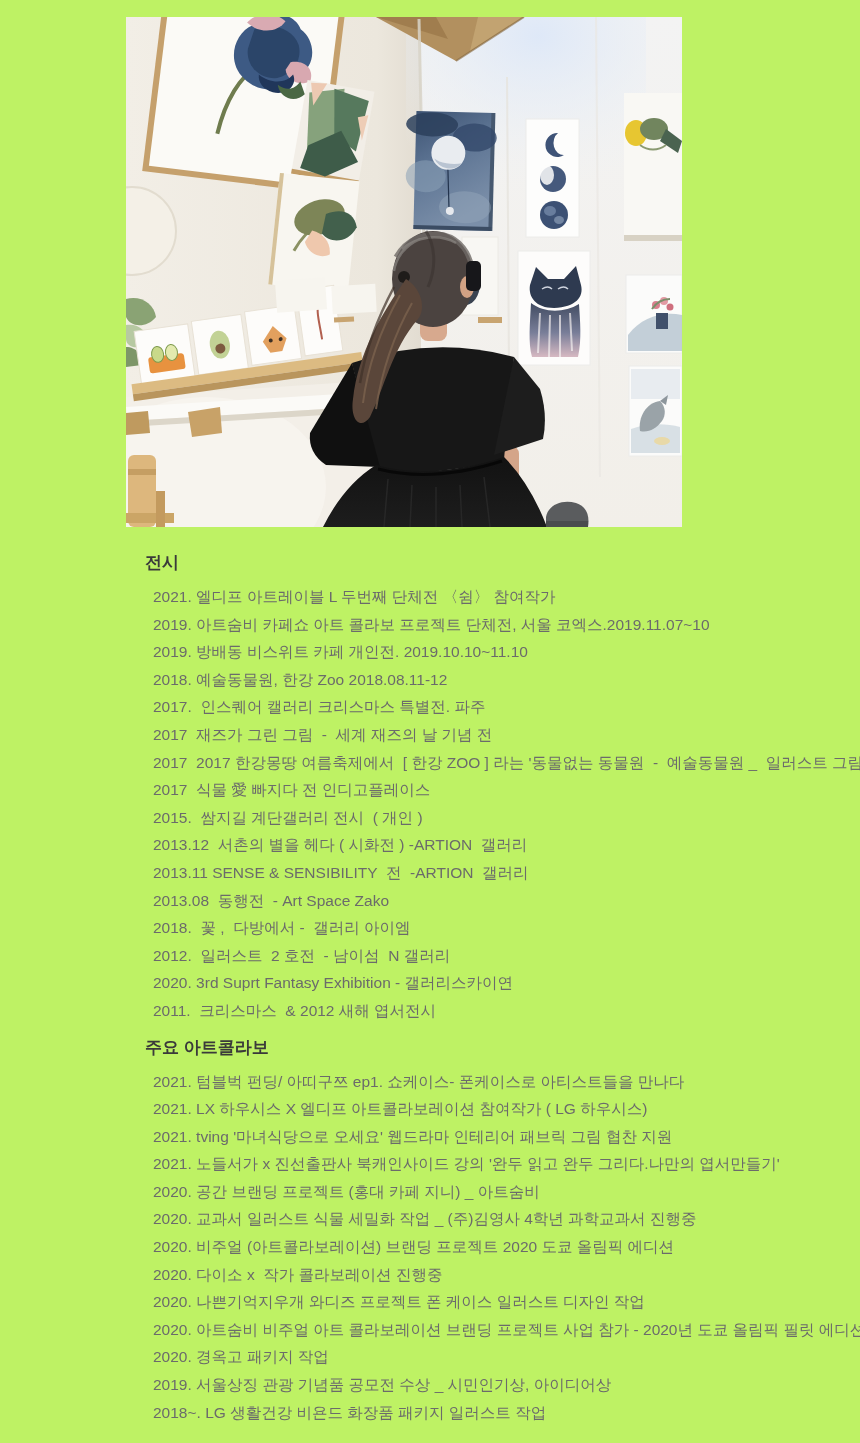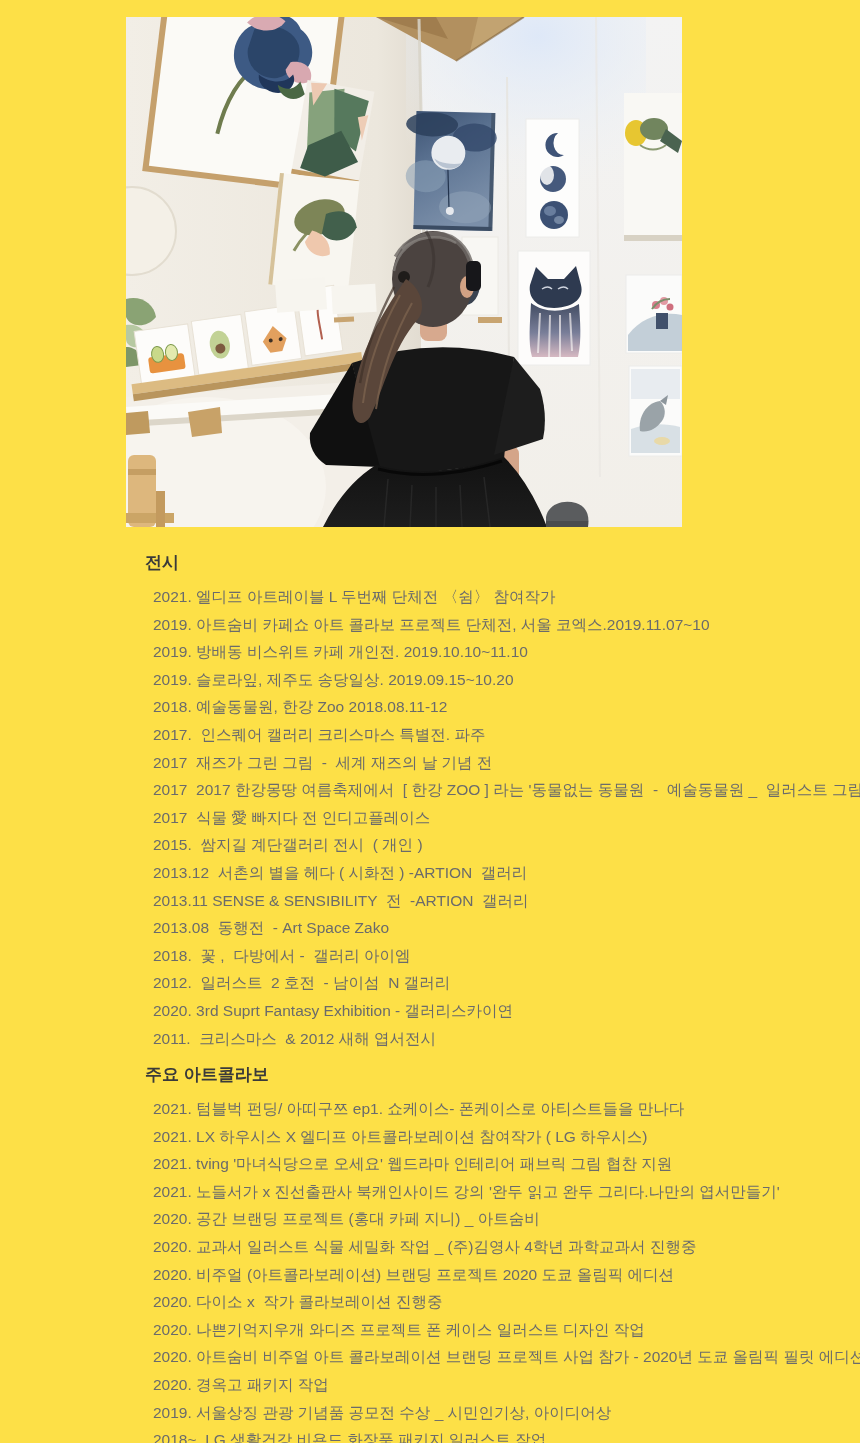--- a/index.html
+++ b/index.html
@@ -1,16 +1,16 @@
 <!DOCTYPE html>
 <html><head>
 <meta charset="utf-8">
 <style>
   html,body{margin:0;padding:0;background:#ffffff;}
-  .page{position:relative;width:860px;height:1443px;background:#fde047;overflow:hidden;
+  .page{position:relative;width:860px;height:1443px;background:#bef264;overflow:hidden;
         font-family:"Liberation Sans","DejaVu Sans",sans-serif;}
   .photo{position:absolute;left:126px;top:17px;width:556px;height:510px;overflow:hidden;}
   .photo svg{display:block;}
   .content{position:absolute;left:145px;top:551px;width:715px;}
   .section-title{font-size:17px;font-weight:700;color:#3a3a3a;margin:0 0 9px 0;letter-spacing:0;}
   .sec2 .section-title{margin-top:11px;}
   ul.history{list-style:none;margin:8px;padding:0;}
   ul.history li{font-size:15.5px;color:#6b6b6b;line-height:27.6px;white-space:pre;letter-spacing:0;}
 </style>
 </head>
@@ -245,21 +245,20 @@
     </svg>
   </div>
 
   <div class="content">
     <section class="sec1">
       <h2 class="section-title">전시</h2>
       <ul class="history">
           <li>2021. 엘디프 아트레이블 L 두번째 단체전 〈쉼〉 참여작가</li>
           <li>2019. 아트숨비 카페쇼 아트 콜라보 프로젝트 단체전, 서울 코엑스.2019.11.07~10</li>
           <li>2019. 방배동 비스위트 카페 개인전. 2019.10.10~11.10</li>
-          <li>2019. 슬로라잎, 제주도 송당일상. 2019.09.15~10.20</li>
           <li>2018. 예술동물원, 한강 Zoo 2018.08.11-12</li>
           <li>2017.  인스퀘어 캘러리 크리스마스 특별전. 파주</li>
           <li>2017  재즈가 그린 그림  -  세계 재즈의 날 기념 전</li>
           <li>2017  2017 한강몽땅 여름축제에서  [ 한강 ZOO ] 라는 '동물없는 동물원  -  예술동물원 _  일러스트 그림 전시</li>
           <li>2017  식물 愛 빠지다 전 인디고플레이스</li>
           <li>2015.  쌈지길 계단갤러리 전시  ( 개인 )</li>
           <li>2013.12  서촌의 별을 헤다 ( 시화전 ) -ARTION  갤러리</li>
           <li>2013.11 SENSE &amp; SENSIBILITY  전  -ARTION  갤러리</li>
           <li>2013.08  동행전  - Art Space Zako</li>
           <li>2018.  꽃 ,  다방에서 -  갤러리 아이엠</li>

